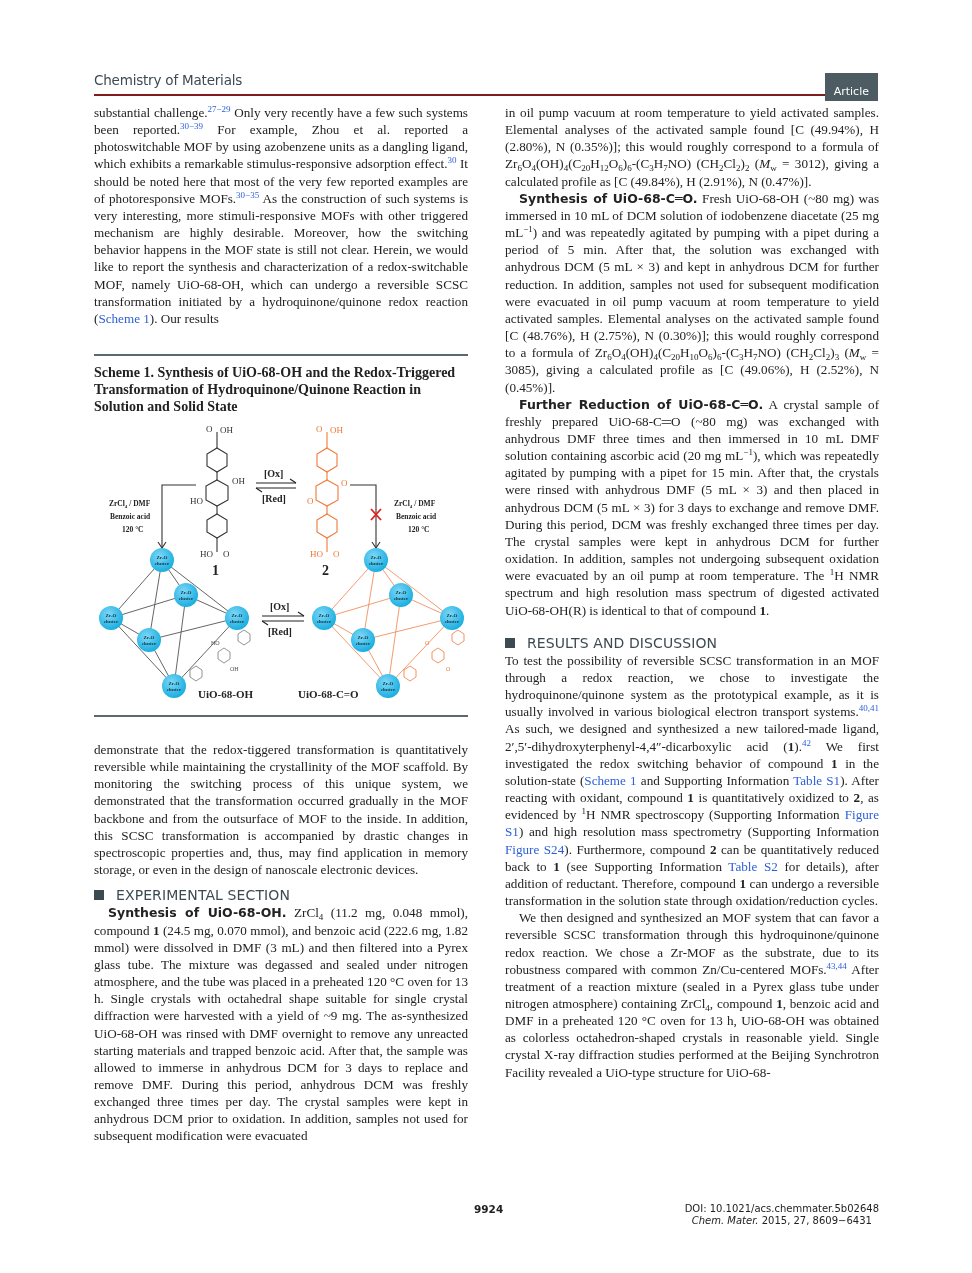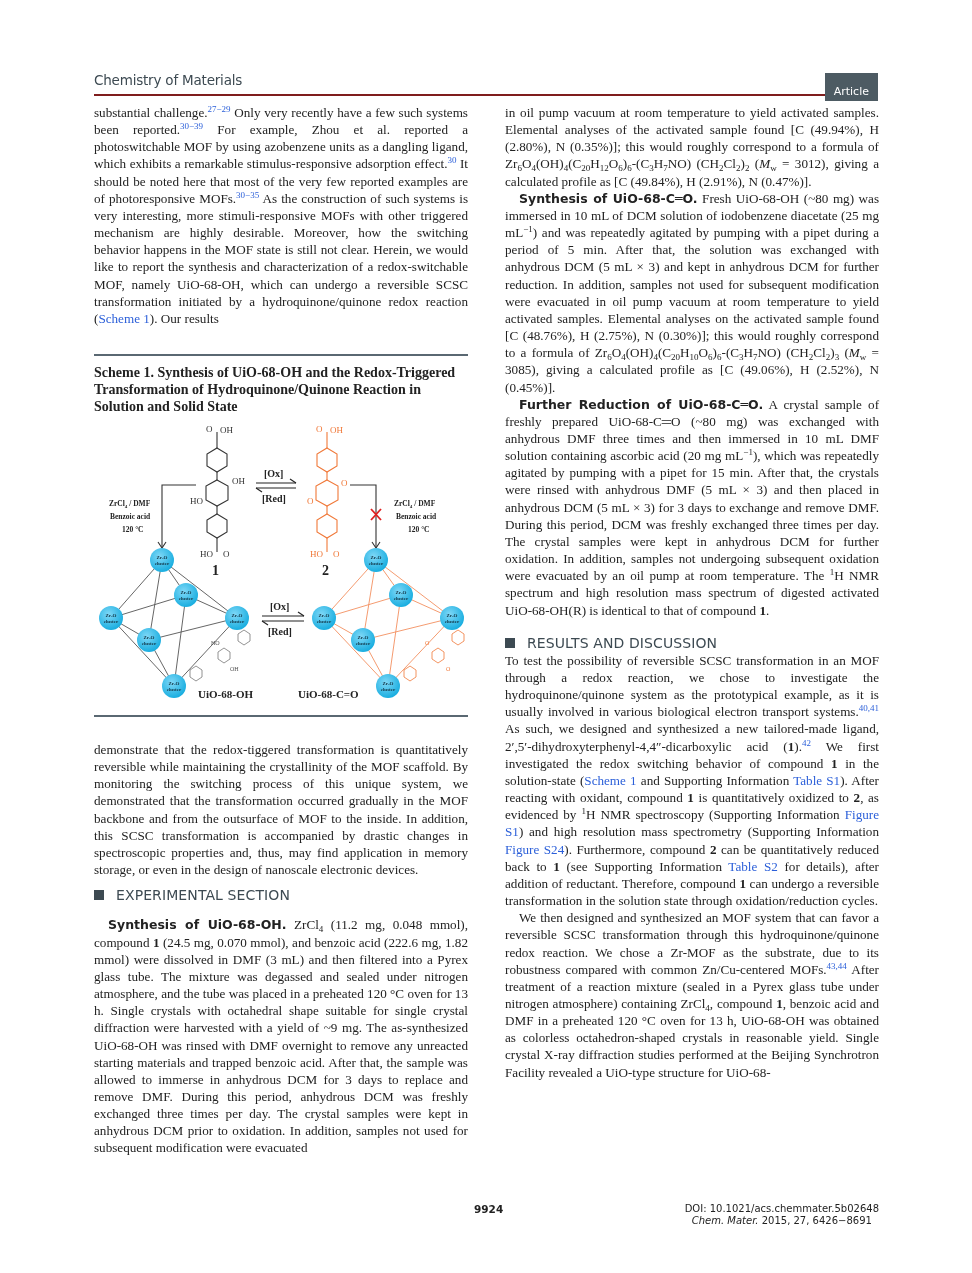--- a/index.html
+++ b/index.html
@@ -234,35 +234,35 @@
 
   <text x="104" y="278" font-size="11" font-weight="bold" fill="#222">UiO-68-OH</text>
   <text x="204" y="278" font-size="11" font-weight="bold" fill="#222">UiO-68-C=O</text>
 </svg>
 </div>
 
 <div class="rule" style="top:715px;"></div>
 
 <div class="col left" style="top:741px;">
   <p>demonstrate that the redox-tiggered transformation is quantitatively reversible while maintaining the crystallinity of the MOF scaffold. By monitoring the switching process of this unique system, we demonstrated that the transformation occurred gradually in the MOF backbone and from the outsurface of MOF to the inside. In addition, this SCSC transformation is accompanied by drastic changes in spectroscopic properties and, thus, may find application in memory storage, or even in the design of nanoscale electronic devices.</p>
-  <p class="sect" style="margin-top:9px;margin-bottom:12px;"><span class="sq"></span><span>EXPERIMENTAL SECTION</span></p>
+  <p class="sect" style="margin-top:9px;margin-bottom:0;"><span class="sq"></span><span>EXPERIMENTAL SECTION</span></p>
   <p class="indent"><span class="sans-b">Synthesis of UiO-68-OH.</span><span> ZrCl</span><sub>4</sub><span> (11.2 mg, 0.048 mmol), compound </span><b>1</b><span> (24.5 mg, 0.070 mmol), and benzoic acid (222.6 mg, 1.82 mmol) were dissolved in DMF (3 mL) and then filtered into a Pyrex glass tube. The mixture was degassed and sealed under nitrogen atmosphere, and the tube was placed in a preheated 120 °C oven for 13 h. Single crystals with octahedral shape suitable for single crystal diffraction were harvested with a yield of ~9 mg. The as-synthesized UiO-68-OH was rinsed with DMF overnight to remove any unreacted starting materials and trapped benzoic acid. After that, the sample was allowed to immerse in anhydrous DCM for 3 days to replace and remove DMF. During this period, anhydrous DCM was freshly exchanged three times per day. The crystal samples were kept in anhydrous DCM prior to oxidation. In addition, samples not used for subsequent modification were evacuated</span></p>
 </div>
 
 <div class="col right" style="top:104px;">
   <p><span>in oil pump vacuum at room temperature to yield activated samples. Elemental analyses of the activated sample found [C (49.94%), H (2.80%), N (0.35%)]; this would roughly correspond to a formula of Zr</span><sub>6</sub>O<sub>4</sub>(OH)<sub>4</sub><span>(C</span><sub>20</sub>H<sub>12</sub>O<sub>6</sub>)<sub>6</sub>-(C<sub>3</sub>H<sub>7</sub>NO) <span>(CH</span><sub>2</sub>Cl<sub>2</sub>)<sub>2</sub> (<i>M</i><sub>w</sub><span> = 3012), giving a calculated profile as [C (49.84%), H (2.91%), N (0.47%)].</span></p>
 
   <p class="indent"><span class="sans-b">Synthesis of UiO-68-C═O.</span><span> Fresh UiO-68-OH (~80 mg) was immersed in 10 mL of DCM solution of iodobenzene diacetate (25 mg mL</span><sup>−1</sup><span>) and was repeatedly agitated by pumping with a pipet during a period of 5 min. After that, the solution was exchanged with anhydrous DCM (5 mL × 3) and kept in anhydrous DCM for further reduction. In addition, samples not used for subsequent modification were evacuated in oil pump vacuum at room temperature to yield activated samples. Elemental analyses on the activated sample found [C (48.76%), H (2.75%), N (0.30%)]; this would roughly correspond to a formula of Zr</span><sub>6</sub>O<sub>4</sub>(OH)<sub>4</sub>(C<sub>20</sub>H<sub>10</sub>O<sub>6</sub>)<sub>6</sub>-(C<sub>3</sub>H<sub>7</sub>NO) (CH<sub>2</sub>Cl<sub>2</sub>)<sub>3</sub> (<i>M</i><sub>w</sub><span> = 3085), giving a calculated profile as [C (49.06%), H (2.52%), N (0.45%)].</span></p>
 
   <p class="indent"><span class="sans-b">Further Reduction of UiO-68-C═O.</span><span> A crystal sample of freshly prepared UiO-68-C═O (~80 mg) was exchanged with anhydrous DMF three times and then immersed in 10 mL DMF solution containing ascorbic acid (20 mg mL</span><sup>−1</sup><span>), which was repeatedly agitated by pumping with a pipet for 15 min. After that, the crystals were rinsed with anhydrous DMF (5 mL × 3) and then placed in anhydrous DCM (5 mL × 3) for 3 days to exchange and remove DMF. During this period, DCM was freshly exchanged three times per day. The crystal samples were kept in anhydrous DCM for further oxidation. In addition, samples not undergoing subsequent oxidation were evacuated by an oil pump at room temperature. The </span><sup>1</sup><span>H NMR spectrum and high resolution mass spectrum of digested activated UiO-68-OH(R) is identical to that of compound </span><b>1</b><span>.</span></p>
 
   <p class="sect" style="margin-top:16px;"><span class="sq"></span><span>RESULTS AND DISCUSSION</span></p>
 
   <p><span>To test the possibility of reversible SCSC transformation in an MOF through a redox reaction, we chose to investigate the hydroquinone/quinone system as the prototypical example, as it is usually involved in various biological electron transport systems.</span><sup class="ref">40,41</sup><span> As such, we designed and synthesized a new tailored-made ligand, 2′,5′-dihydroxyterphenyl-4,4″-dicarboxylic acid (</span><b>1</b><span>).</span><sup class="ref">42</sup><span> We first investigated the redox switching behavior of compound </span><b>1</b><span> in the solution-state (</span><span class="ref">Scheme 1</span><span> and Supporting Information </span><span class="ref">Table S1</span><span>). After reacting with oxidant, compound </span><b>1</b><span> is quantitatively oxidized to </span><b>2</b><span>, as evidenced by </span><sup>1</sup><span>H NMR spectroscopy (Supporting Information </span><span class="ref">Figure S1</span><span>) and high resolution mass spectrometry (Supporting Information </span><span class="ref">Figure S24</span><span>). Furthermore, compound </span><b>2</b><span> can be quantitatively reduced back to </span><b>1</b><span> (see Supporting Information </span><span class="ref">Table S2</span><span> for details), after addition of reductant. Therefore, compound </span><b>1</b><span> can undergo a reversible transformation in the solution state through oxidation/reduction cycles.</span></p>
 
   <p class="indent"><span>We then designed and synthesized an MOF system that can favor a reversible SCSC transformation through this hydroquinone/quinone redox reaction. We chose a Zr-MOF as the substrate, due to its robustness compared with common Zn/Cu-centered MOFs.</span><sup class="ref">43,44</sup><span> After treatment of a reaction mixture (sealed in a Pyrex glass tube under nitrogen atmosphere) containing ZrCl</span><sub>4</sub><span>, compound </span><b>1</b><span>, benzoic acid and DMF in a preheated 120 °C oven for 13 h, UiO-68-OH was obtained as colorless octahedron-shaped crystals in reasonable yield. Single crystal X-ray diffraction studies performed at the Beijing Synchrotron Facility revealed a UiO-type structure for UiO-68-</span></p>
 </div>
 
 <div class="footer-page">9924</div>
 <div class="footer-doi">
   <div>DOI: 10.1021/acs.chemmater.5b02648</div>
-  <div class="cite"><span class="j" style="font-style:italic">Chem. Mater.</span><span> 2015, 27, 6426−8691</span></div>
+  <div class="cite"><span class="j" style="font-style:italic">Chem. Mater.</span><span> 2015, 27, 8609−6431</span></div>
 </div>
 
 </body></html>

